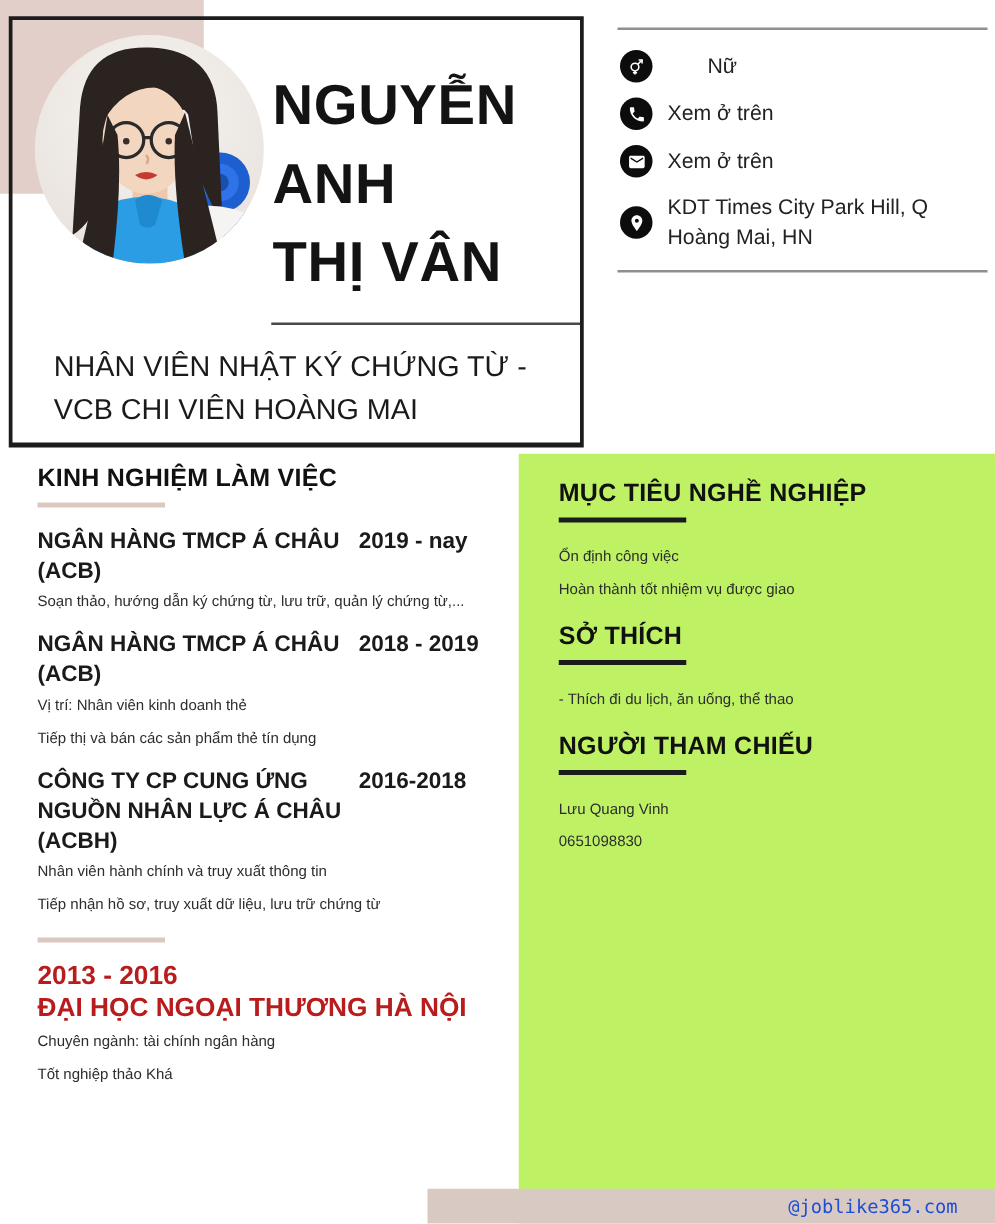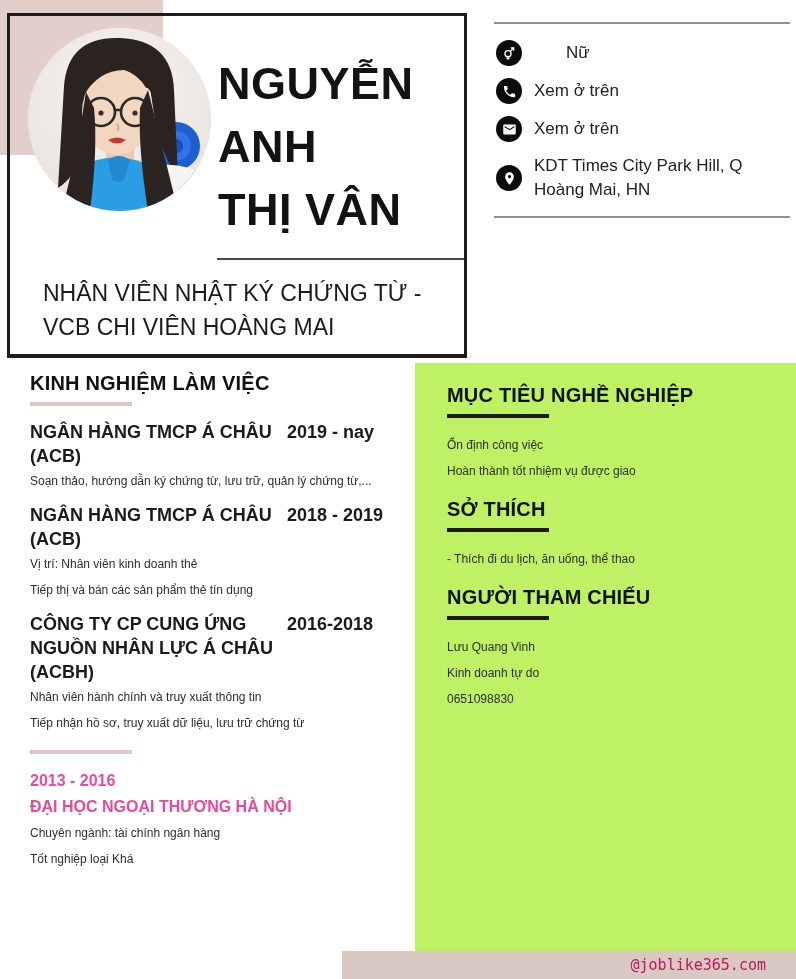--- a/index.html
+++ b/index.html
@@ -46,27 +46,27 @@
   .rule.pink { background:#ddc7c1; }
   .rule.dark { background:#1b1b1b; }
   .bodyline { font-size:12px; line-height:26px; color:#2d2d2d; }
   .sec-block { margin-bottom:14px; }
 
   .job { margin-bottom:9px; }
   .job-head { display:flex; align-items:flex-start; font-weight:700; color:#1a1a1a;
     font-size:18px; line-height:24px; }
   .job-head .co { max-width:243px; }
   .job-head .per { margin-left:14px; white-space:nowrap; }
-  .bold-line { font-weight:700; color:#ec4899; font-size:16px; line-height:26px; }
+  .bold-line { font-weight:700; color:#b91c1c; font-size:21px; line-height:26px; }
 
   
   .footer-bar { position:absolute; left:342px; top:951px; width:454px; height:28px;
     background:#d9c9c3; display:flex; align-items:center; justify-content:flex-end;
     padding-right:30px; }
-  .footer-bar span { font-family:"DejaVu Sans Mono", monospace; font-size:15px; color:#be185d; }
+  .footer-bar span { font-family:"DejaVu Sans Mono", monospace; font-size:15px; color:#1d4ed8; }
 </style>
 </head>
 <body>
 
 <div class="page">
 
   <div class="pink-square"></div>
   <div class="frame-box"></div>
 
   <div class="avatar">
@@ -175,21 +175,20 @@
     </div>
     <div class="sec-block">
       <h2 class="sec">SỞ THÍCH</h2>
       <div class="rule dark"></div>
       <div class="bodyline">- Thích đi du lịch, ăn uống, thể thao</div>
     </div>
     <div class="sec-block">
       <h2 class="sec">NGƯỜI THAM CHIẾU</h2>
       <div class="rule dark"></div>
       <div class="bodyline">Lưu Quang Vinh</div>
-      <div class="bodyline">Kinh doanh tự do</div>
       <div class="bodyline">0651098830</div>
     </div>
   </div>
 
   <div class="left-col">
     <div class="sec-block">
       <h2 class="sec">KINH NGHIỆM LÀM VIỆC</h2>
       <div class="rule pink"></div>
 
       <div class="job">
@@ -217,21 +216,21 @@
         <div class="bodyline">Nhân viên hành chính và truy xuất thông tin</div>
         <div class="bodyline">Tiếp nhận hồ sơ, truy xuất dữ liệu, lưu trữ chứng từ</div>
       </div>
     </div>
 
     <div class="sec-block">
       <div class="rule pink"></div>
       <div class="bold-line">2013 - 2016</div>
       <div class="bold-line">ĐẠI HỌC NGOẠI THƯƠNG HÀ NỘI</div>
       <div class="bodyline">Chuyên ngành: tài chính ngân hàng</div>
-      <div class="bodyline">Tốt nghiệp loại Khá</div>
+      <div class="bodyline">Tốt nghiệp thảo Khá</div>
     </div>
 
   </div>
 
   <div class="footer-bar">
     <span>@joblike365.com</span>
   </div>
 
 </div>
 

